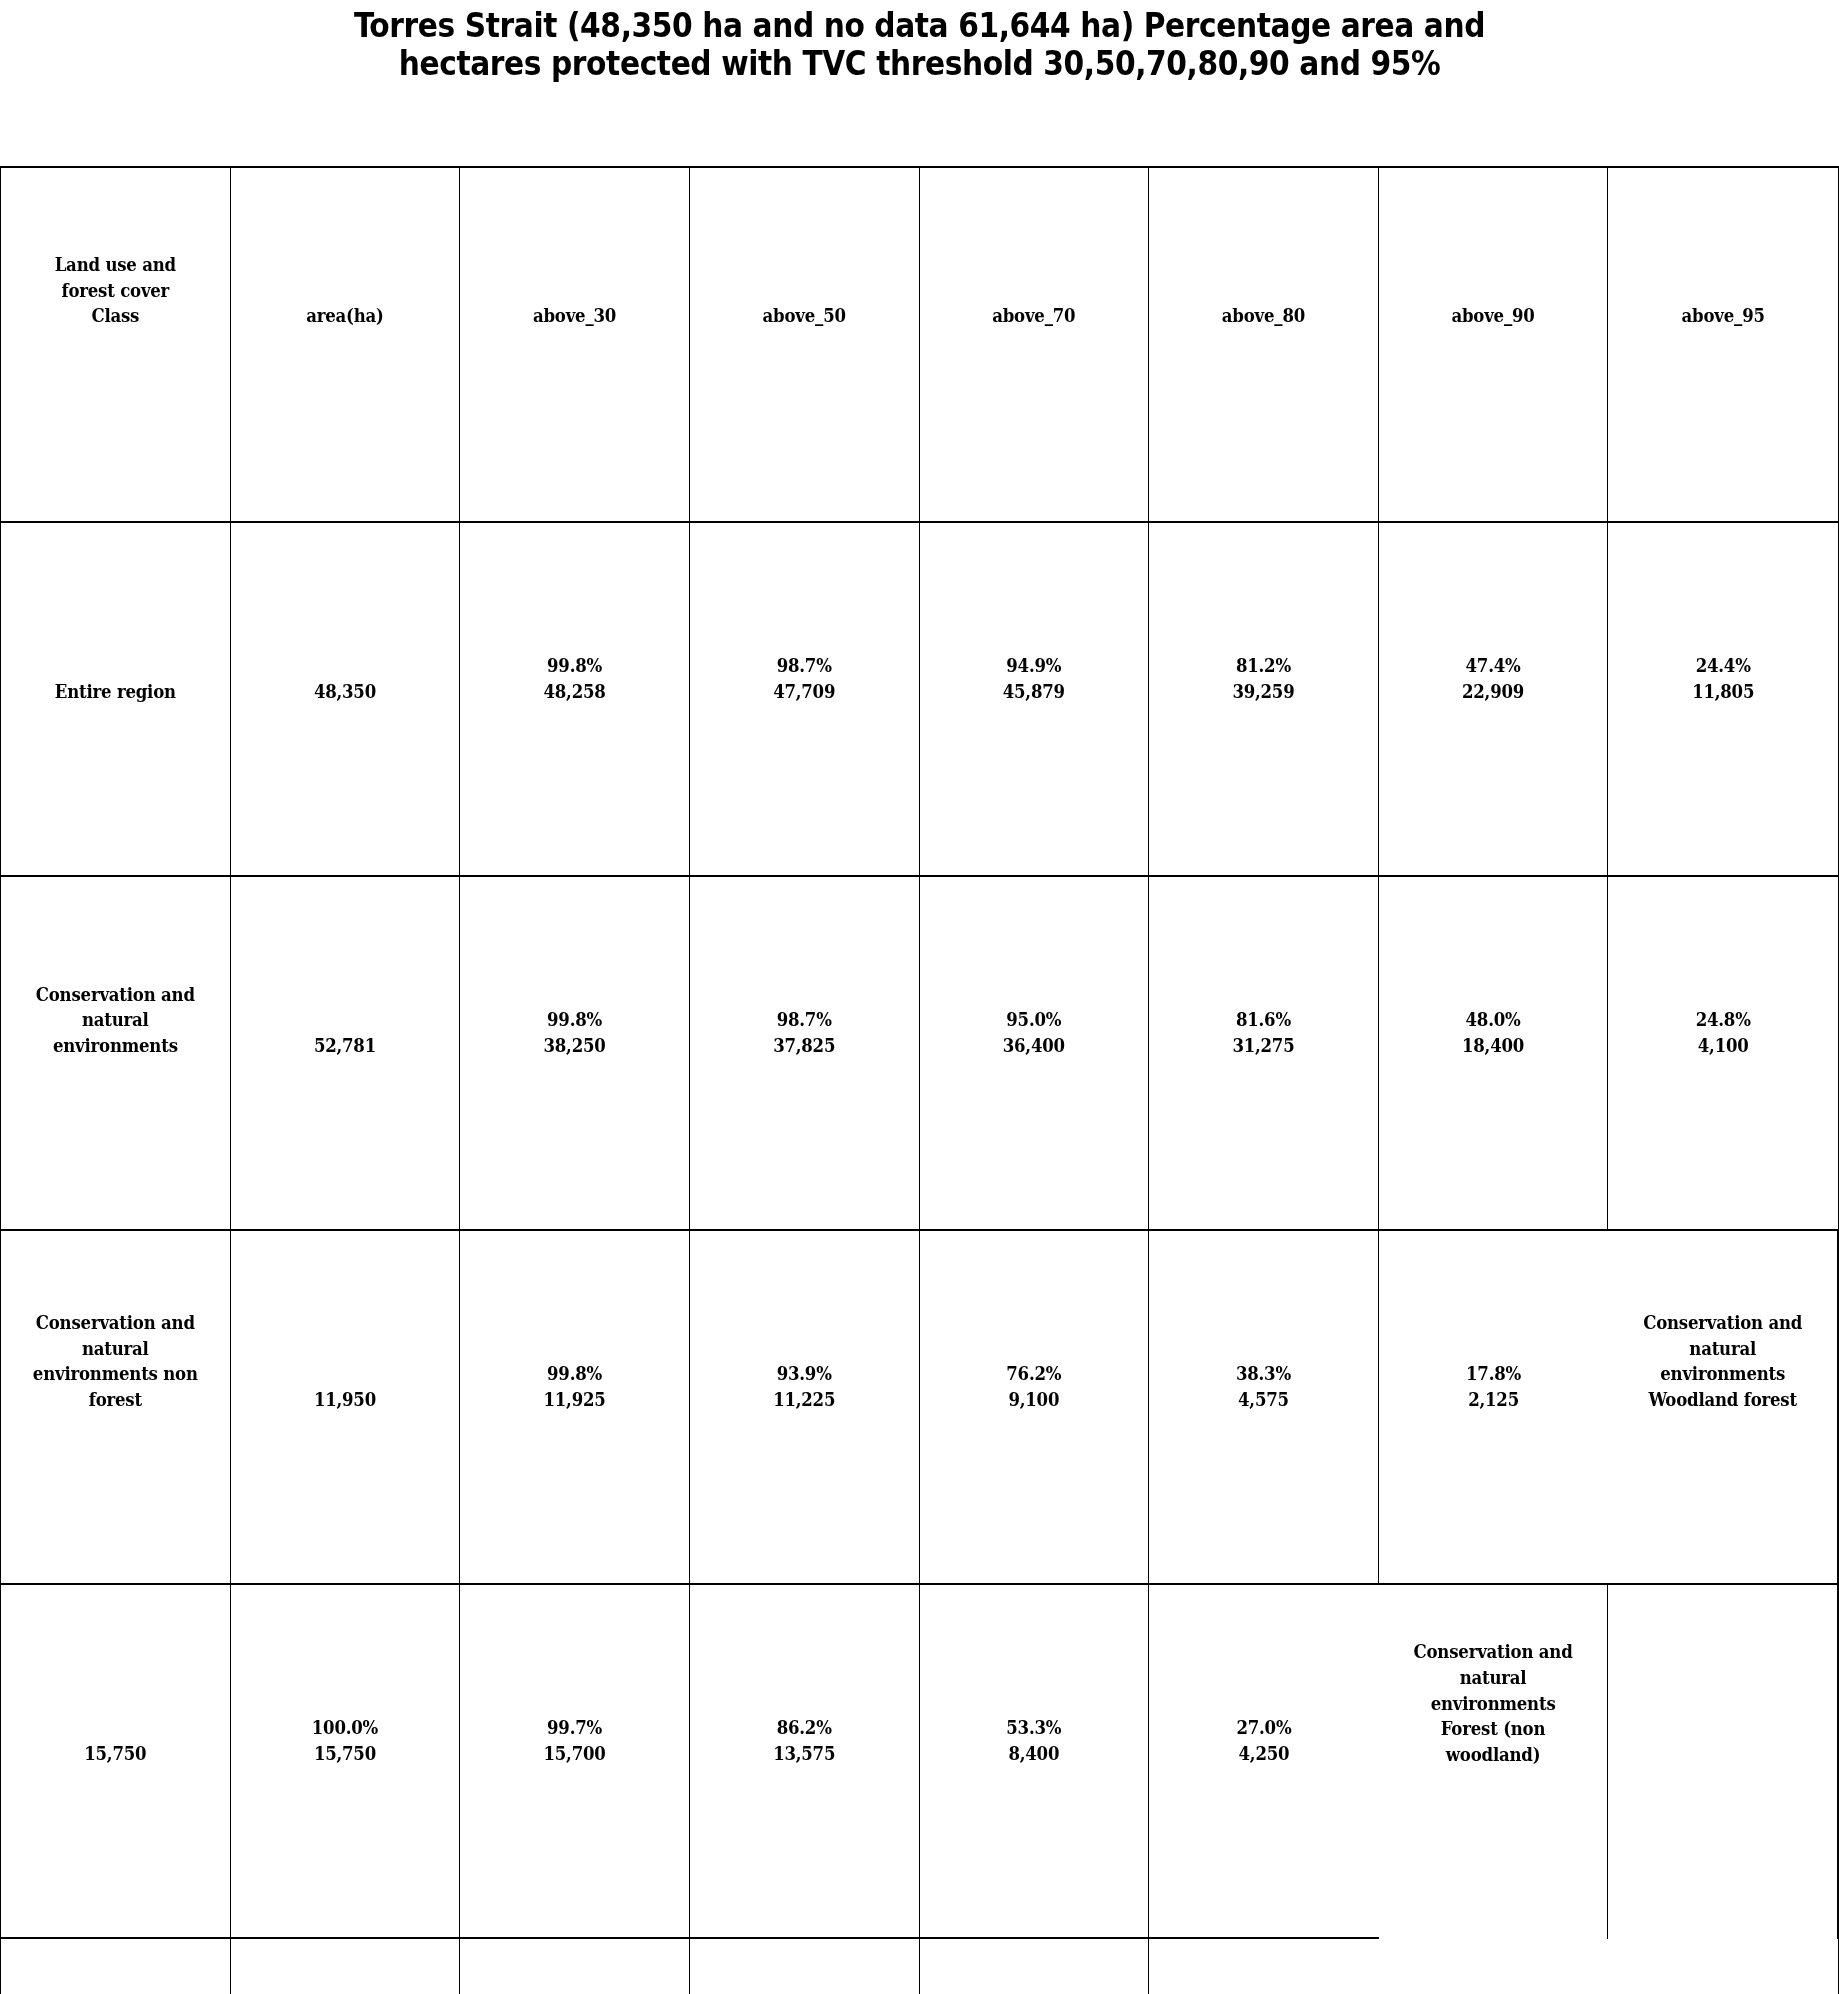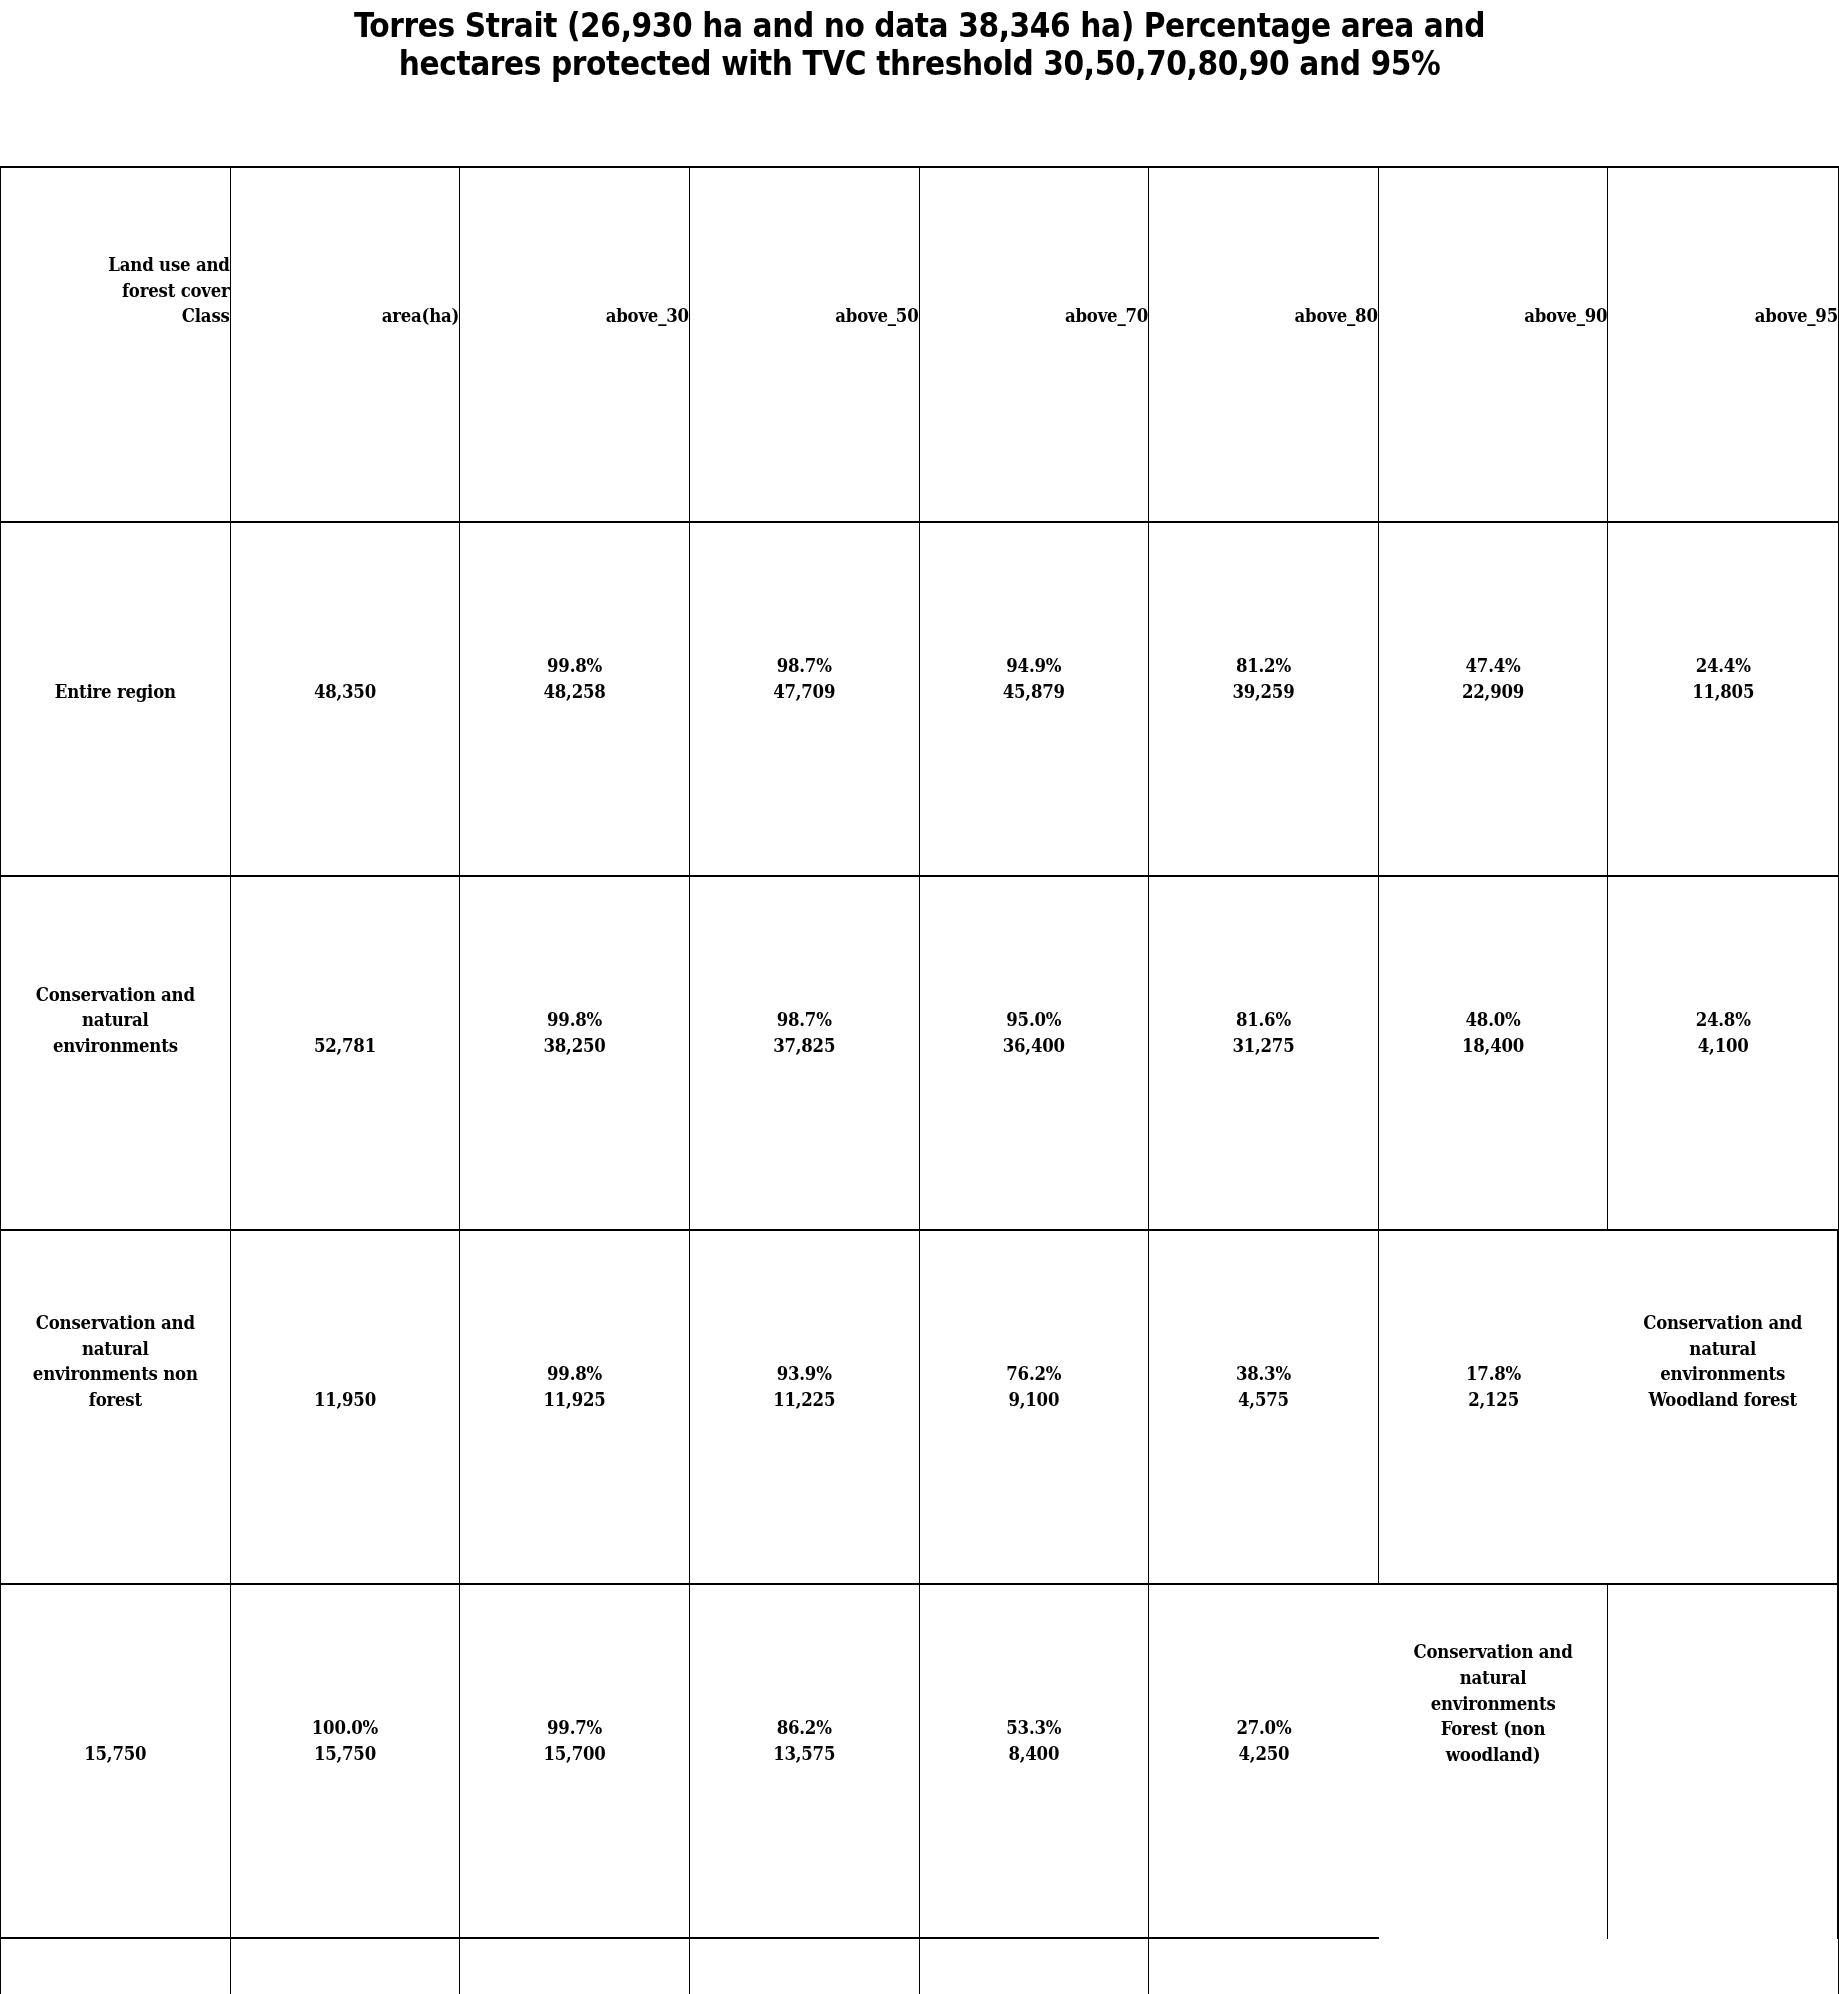--- a/index.html
+++ b/index.html
@@ -15,28 +15,28 @@
        border-top:2.4px solid #000;border-bottom:2.4px solid #000;
        border-left:0.8px solid #000;border-right:0.8px solid #000;
        display:grid;grid-template-columns:repeat(8,1fr);
        grid-template-rows:355px 354px 354px 354px 354px 351px;}
   .cell{position:relative;border-right:0.8px solid #000;border-bottom:2.4px solid #000;}
   .cell.lastcol{border-right:none;}
   .cell.lastrow{border-bottom:none;}
   .ci{position:absolute;left:0;right:0;bottom:calc(52% - .7em);
       text-align:center;white-space:pre-line;font-size:18.4px;line-height:1.4;
       font-stretch:condensed;letter-spacing:-0.2px;font-weight:bold;}
-  .cell.head .ci{bottom:calc(58% - .7em);text-align:right;}
+  .cell.head .ci{bottom:calc(58% - .7em);}
   .bold{font-weight:bold;}
 </style>
 </head>
 <body>
 
 <div class="title">
-  <div>Torres Strait (26,930 ha and no data 38,346 ha) Percentage area and</div>
+  <div>Torres Strait (48,350 ha and no data 61,644 ha) Percentage area and</div>
   <div>hectares protected with TVC threshold 30,50,70,80,90 and 95%</div>
 </div>
 
 <div class="tbl">
 
   <div class="cell head">
       <div class="ci bold">Land use and
 forest cover
 Class</div>
     </div>

